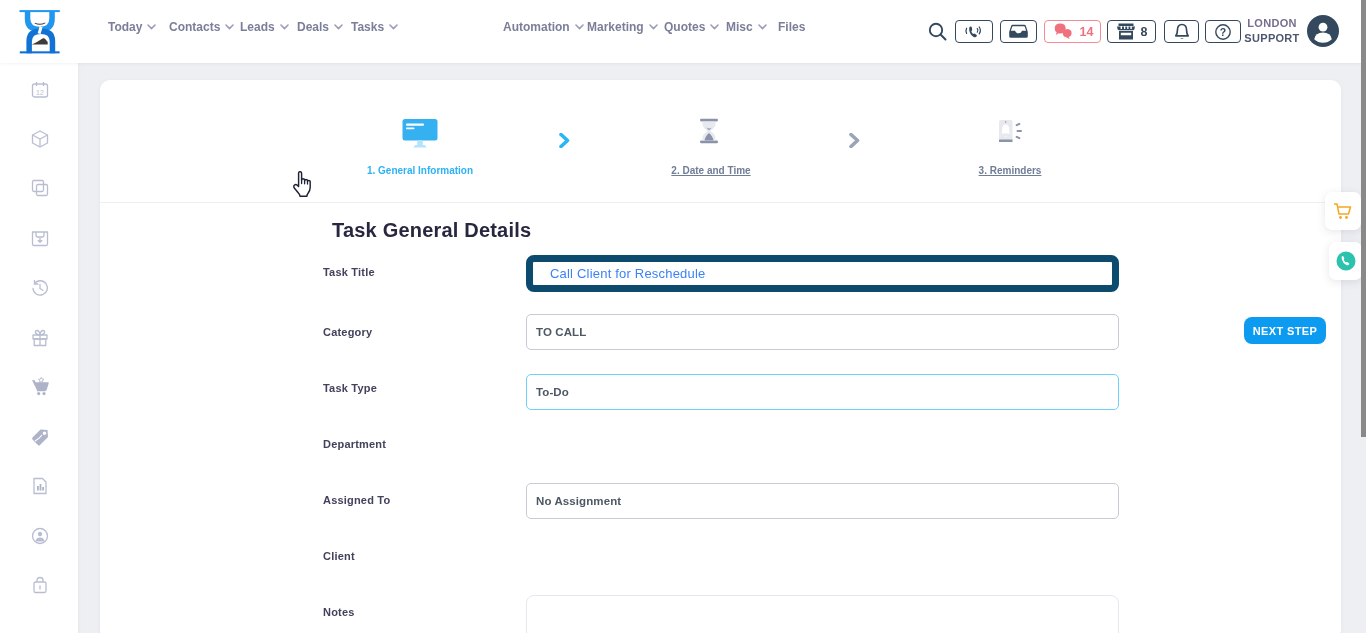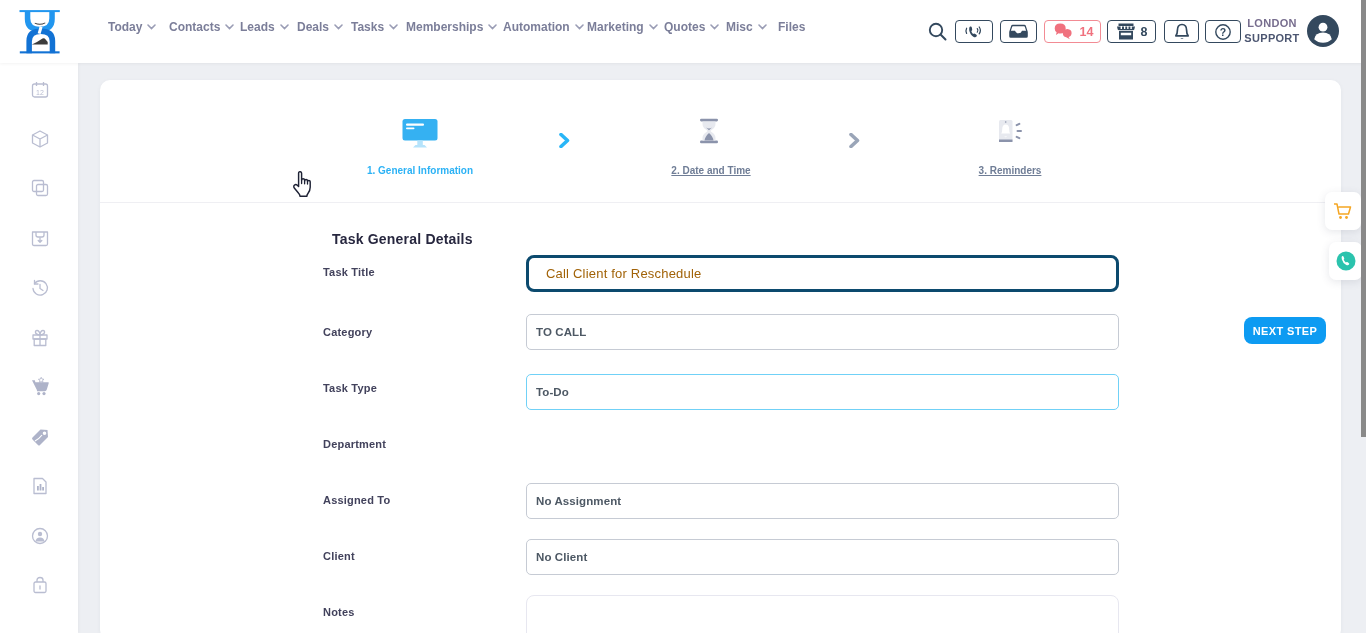--- a/index.html
+++ b/index.html
@@ -27,24 +27,24 @@
 .sic { position:absolute; left:30px; width:20px; height:20px; }
 
 
 #card { position:absolute; left:100px; top:80px; width:1241px; height:560px; background:#fff; border-radius:10px; box-shadow:0 1px 4px rgba(40,50,80,0.05); }
 #divider { position:absolute; left:0px; top:122px; width:1241px; height:1px; background:#efeff3; }
 .steptxt { position:absolute; top:85px; width:322px; text-align:center; font-size:10px; font-weight:bold; letter-spacing:0px; }
 .stepgray { color:#6f7d96;text-decoration:underline; }
 .stepblue { color:#2cb2f5; }
 
 
-#heading { position:absolute; left:232px; top:139px; font-size:14px; font-weight:bold; color:#27273f; letter-spacing:0.2px;margin-top:12px; }
+#heading { position:absolute; left:232px; top:139px; font-size:20px; font-weight:bold; color:#27273f; letter-spacing:0.2px; }
 .flabel { position:absolute; left:223px; font-size:11px; font-weight:bold; color:#42425c; letter-spacing:0.2px; }
 .finput { position:absolute; left:426px; width:593px; background:#fff; }
-.input1 { height:37px; border:3px solid #0c4a6e; border-radius:8px; font-size:13px; color:#a16207; display:flex; align-items:center; padding-left:17px; letter-spacing:0.2px; }
+.input1 { height:37px; border:7px solid #0c4a6e; border-radius:8px; font-size:13px; color:#3b82f6; display:flex; align-items:center; padding-left:17px; letter-spacing:0.2px; }
 .fselect { height:36px; border:1px solid #c6cbd4; border-radius:5px; font-size:11.5px; font-weight:bold; color:#4d5864; display:flex; align-items:center; padding-left:9px; letter-spacing:0.1px; }
 .focus { border:1.5px solid #70d1f7; }
 #notes { height:60px; border:1px solid #e7e7f0; border-radius:8px; }
 
 #nextstep { position:absolute; left:1244px; top:317px; width:82px; height:27px; background:#0d9bf2; color:#fff; font-weight:bold; font-size:11px; letter-spacing:0.4px; border-radius:8px; display:flex; align-items:center; justify-content:center; z-index:25; }
 
 
 .fab { position:absolute; background:#fff; border-radius:7px; box-shadow:0 2px 8px rgba(60,70,90,0.13); display:flex; align-items:center; justify-content:center; z-index:28; }
 
 
@@ -74,23 +74,20 @@
   <div class="mi" style="left:169px">Contacts<svg class="chev" width="9" height="6" viewBox="0 0 9 6">
         <path d="M1,1 L4.5,4.5 L8,1" stroke="#9a9db5" stroke-width="1.6" fill="none" stroke-linecap="round"></path>
       </svg></div>
   <div class="mi" style="left:240px">Leads<svg class="chev" width="9" height="6" viewBox="0 0 9 6">
         <path d="M1,1 L4.5,4.5 L8,1" stroke="#9a9db5" stroke-width="1.6" fill="none" stroke-linecap="round"></path>
       </svg></div>
   <div class="mi" style="left:297px">Deals<svg class="chev" width="9" height="6" viewBox="0 0 9 6">
         <path d="M1,1 L4.5,4.5 L8,1" stroke="#9a9db5" stroke-width="1.6" fill="none" stroke-linecap="round"></path>
       </svg></div>
   <div class="mi" style="left:351px">Tasks<svg class="chev" width="9" height="6" viewBox="0 0 9 6">
-        <path d="M1,1 L4.5,4.5 L8,1" stroke="#9a9db5" stroke-width="1.6" fill="none" stroke-linecap="round"></path>
-      </svg></div>
-  <div class="mi" style="left:406px">Memberships<svg class="chev" width="9" height="6" viewBox="0 0 9 6">
         <path d="M1,1 L4.5,4.5 L8,1" stroke="#9a9db5" stroke-width="1.6" fill="none" stroke-linecap="round"></path>
       </svg></div>
   <div class="mi" style="left:503px">Automation<svg class="chev" width="9" height="6" viewBox="0 0 9 6">
         <path d="M1,1 L4.5,4.5 L8,1" stroke="#9a9db5" stroke-width="1.6" fill="none" stroke-linecap="round"></path>
       </svg></div>
   <div class="mi" style="left:587px">Marketing<svg class="chev" width="9" height="6" viewBox="0 0 9 6">
         <path d="M1,1 L4.5,4.5 L8,1" stroke="#9a9db5" stroke-width="1.6" fill="none" stroke-linecap="round"></path>
       </svg></div>
   <div class="mi" style="left:664px">Quotes<svg class="chev" width="9" height="6" viewBox="0 0 9 6">
         <path d="M1,1 L4.5,4.5 L8,1" stroke="#9a9db5" stroke-width="1.6" fill="none" stroke-linecap="round"></path>
@@ -291,21 +288,20 @@
 
   <div class="flabel" style="top:302px">Task Type</div>
   <div class="finput fselect focus" style="top:294px">To-Do</div>
 
   <div class="flabel" style="top:358px">Department</div>
 
   <div class="flabel" style="top:414px">Assigned To</div>
   <div class="finput fselect" style="top:403px">No Assignment</div>
 
   <div class="flabel" style="top:470px">Client</div>
-  <div class="finput fselect" style="top:459px">No Client</div>
 
   <div class="flabel" style="top:526px">Notes</div>
   <div class="finput" id="notes" style="top:515px"></div>
 </div>
 
 <div id="nextstep">NEXT STEP</div>
 
 <div class="fab" style="left:1325px; top:192px; width:36px; height:38px;">
   <svg width="20" height="19" viewBox="0 0 20 19">
       <g stroke="#f5a623" fill="none" stroke-width="1.5" stroke-linejoin="round">

